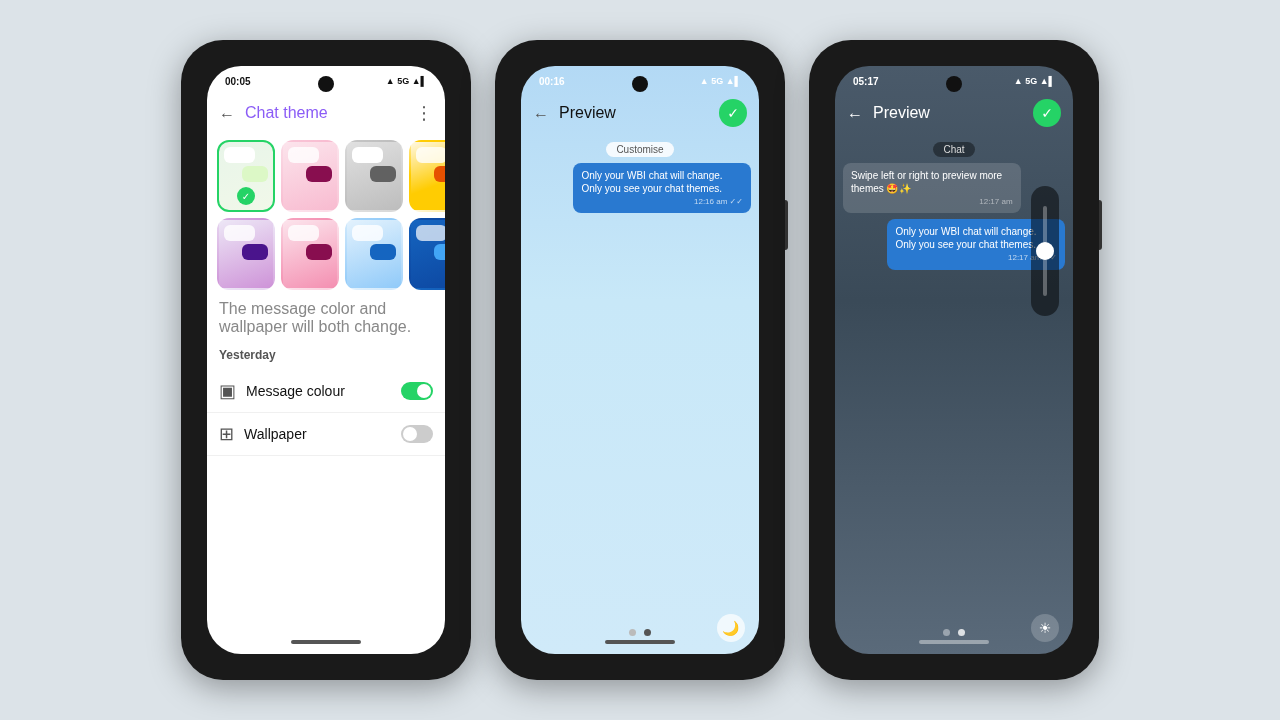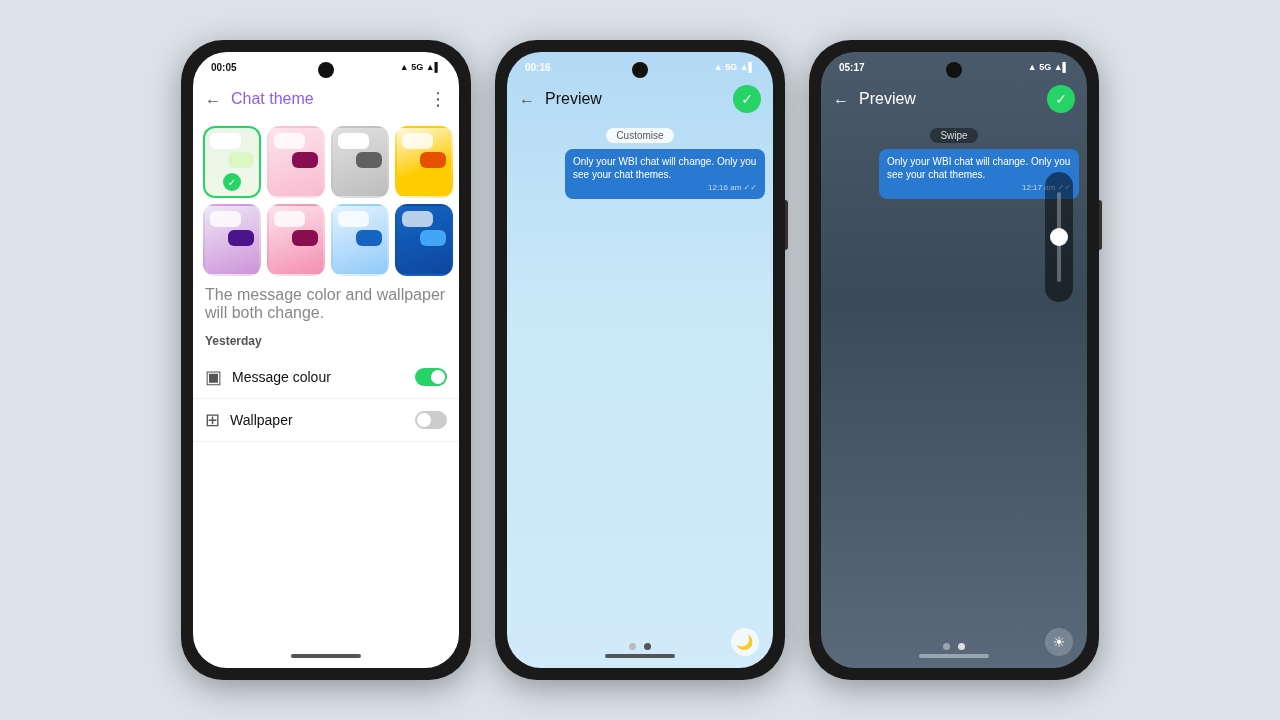--- a/index.html
+++ b/index.html
@@ -13,21 +13,21 @@
       font-family: 'Segoe UI', Arial, sans-serif;
       gap: 24px;
     }
 
     
     .phone {
       width: 290px;
       height: 640px;
       background: #1a1a1a;
       border-radius: 42px;
-      padding: 12px;
+      padding: 26px;
       box-shadow: 0 8px 32px rgba(0,0,0,0.35);
       position: relative;
       flex-shrink: 0;
     }
     .phone-inner {
       width: 100%;
       height: 100%;
       border-radius: 34px;
       overflow: hidden;
       background: #fff;
@@ -464,21 +464,25 @@
       <span>05:17</span>
       <span style="font-size:9px;">▲ <span>5G</span> ▲▌</span>
     </div>
     <div class="toolbar">
       <span class="back-arrow" style="color:#fff;">←</span>
       <span class="toolbar-title">Preview</span>
       <div class="green-check">✓</div>
     </div>
 
     <div class="chat-area">
-      <div class="date-chip">Swipe</div>
+      <div class="date-chip">Chat</div>
+      <div class="msg-bubble msg-in" style="background:rgba(255,255,255,0.15);color:#fff;">
+        <span>Swipe left or right to preview more themes 🤩✨</span>
+        <div class="time" style="color:rgba(255,255,255,0.5);">12:17 am</div>
+      </div>
       <div class="msg-bubble msg-out">
         <span>Only your WBI chat will change. Only you see your chat themes.</span>
         <div class="time">
           <span>12:17 am</span>
           <span>✓✓</span>
         </div>
       </div>
     </div>
 
     <div class="brightness-slider">

